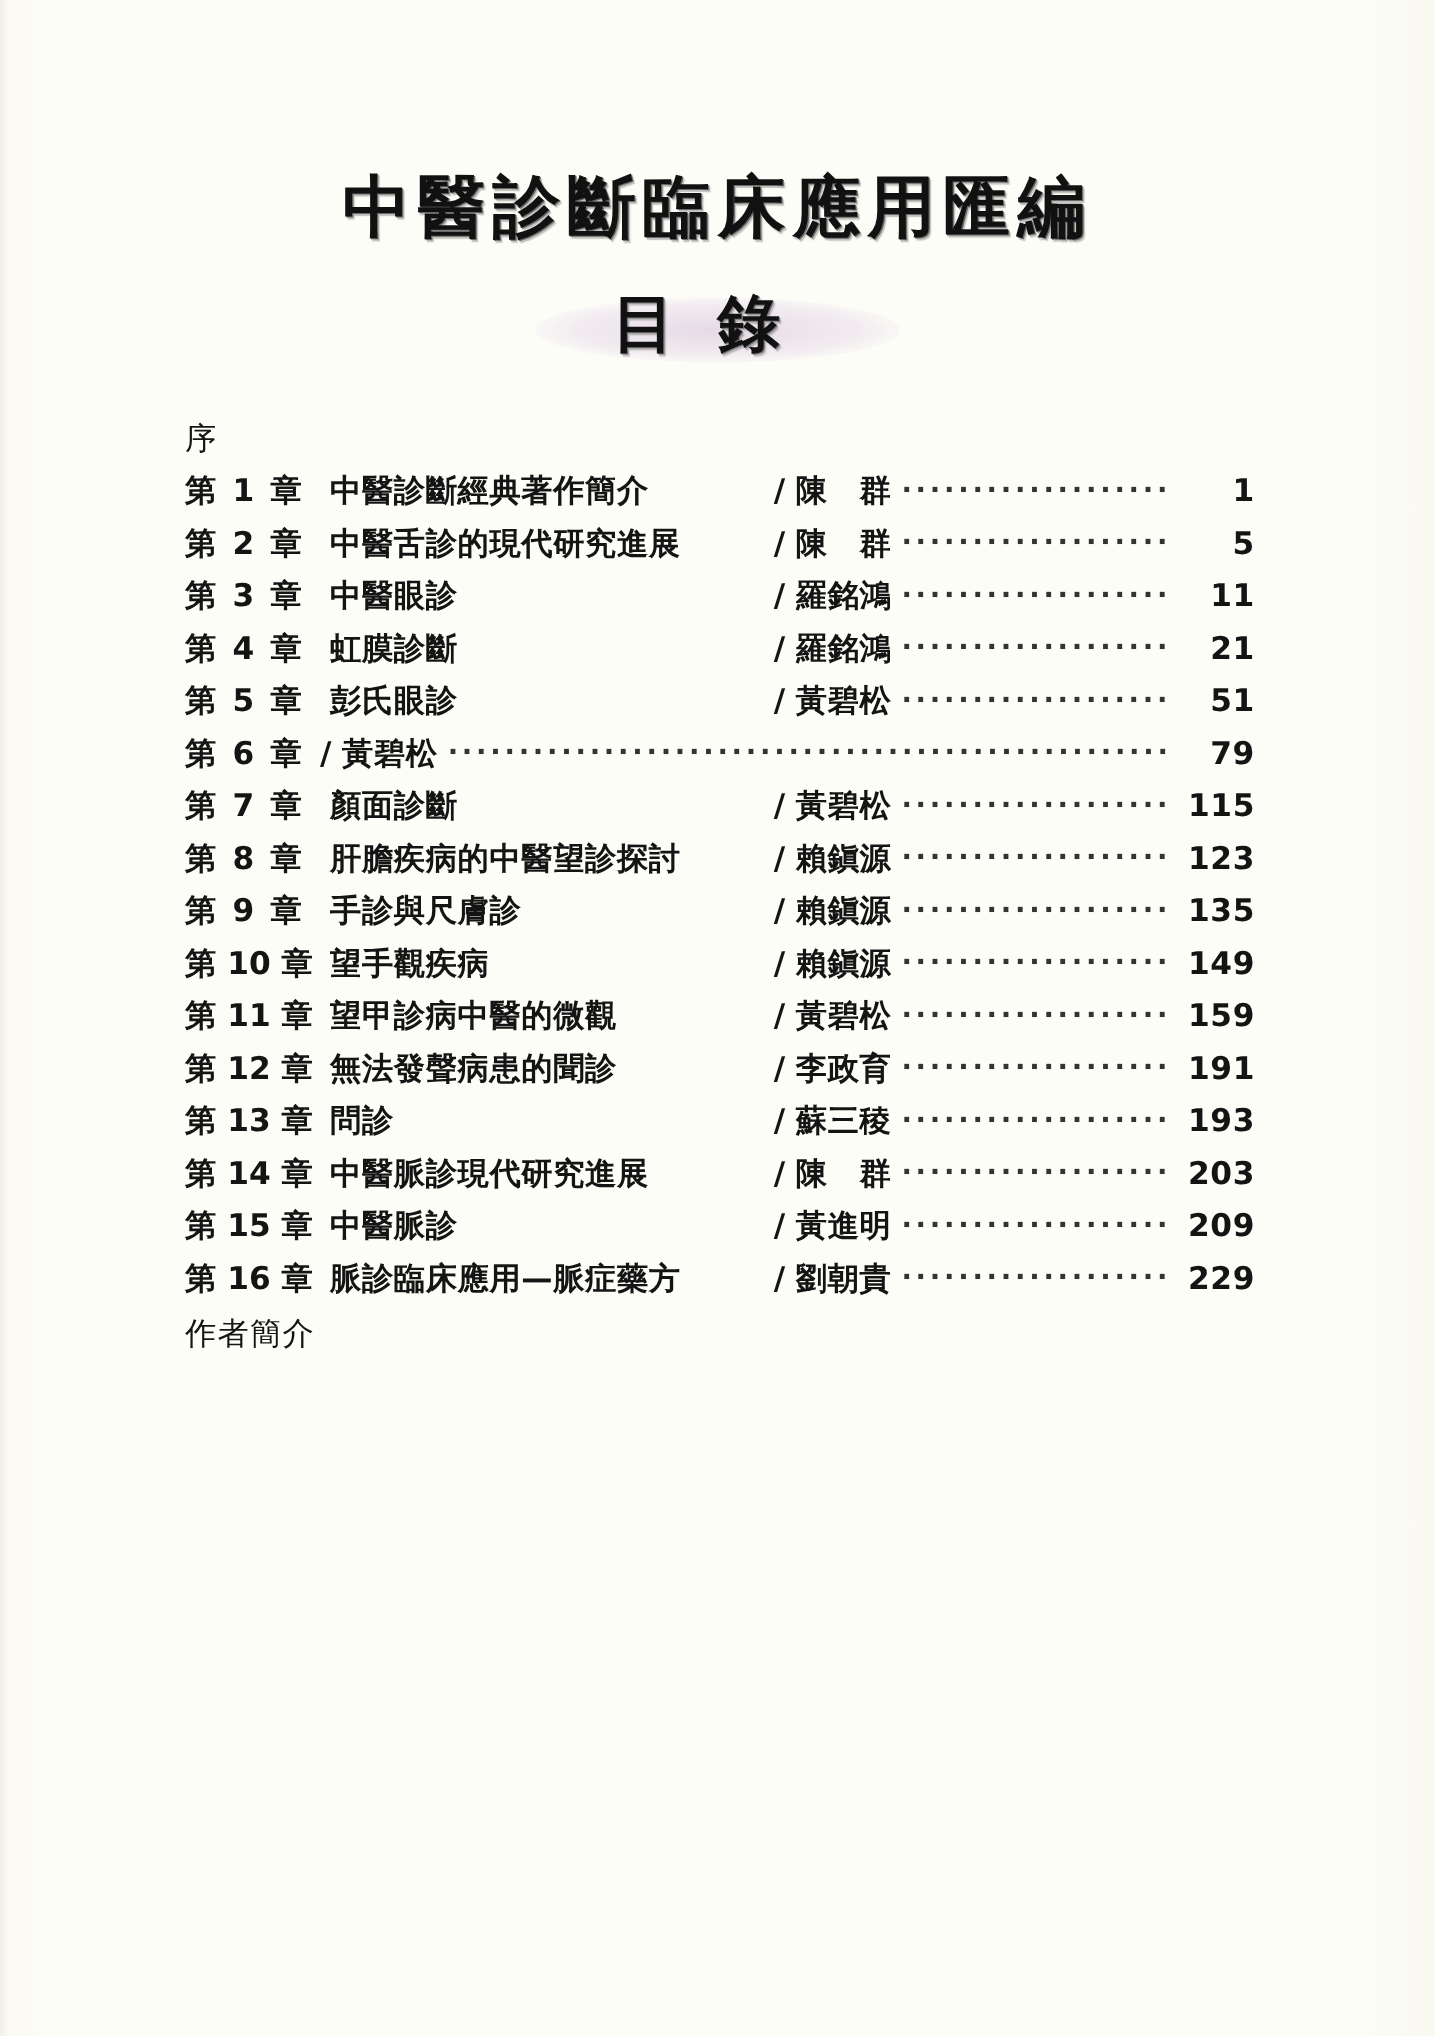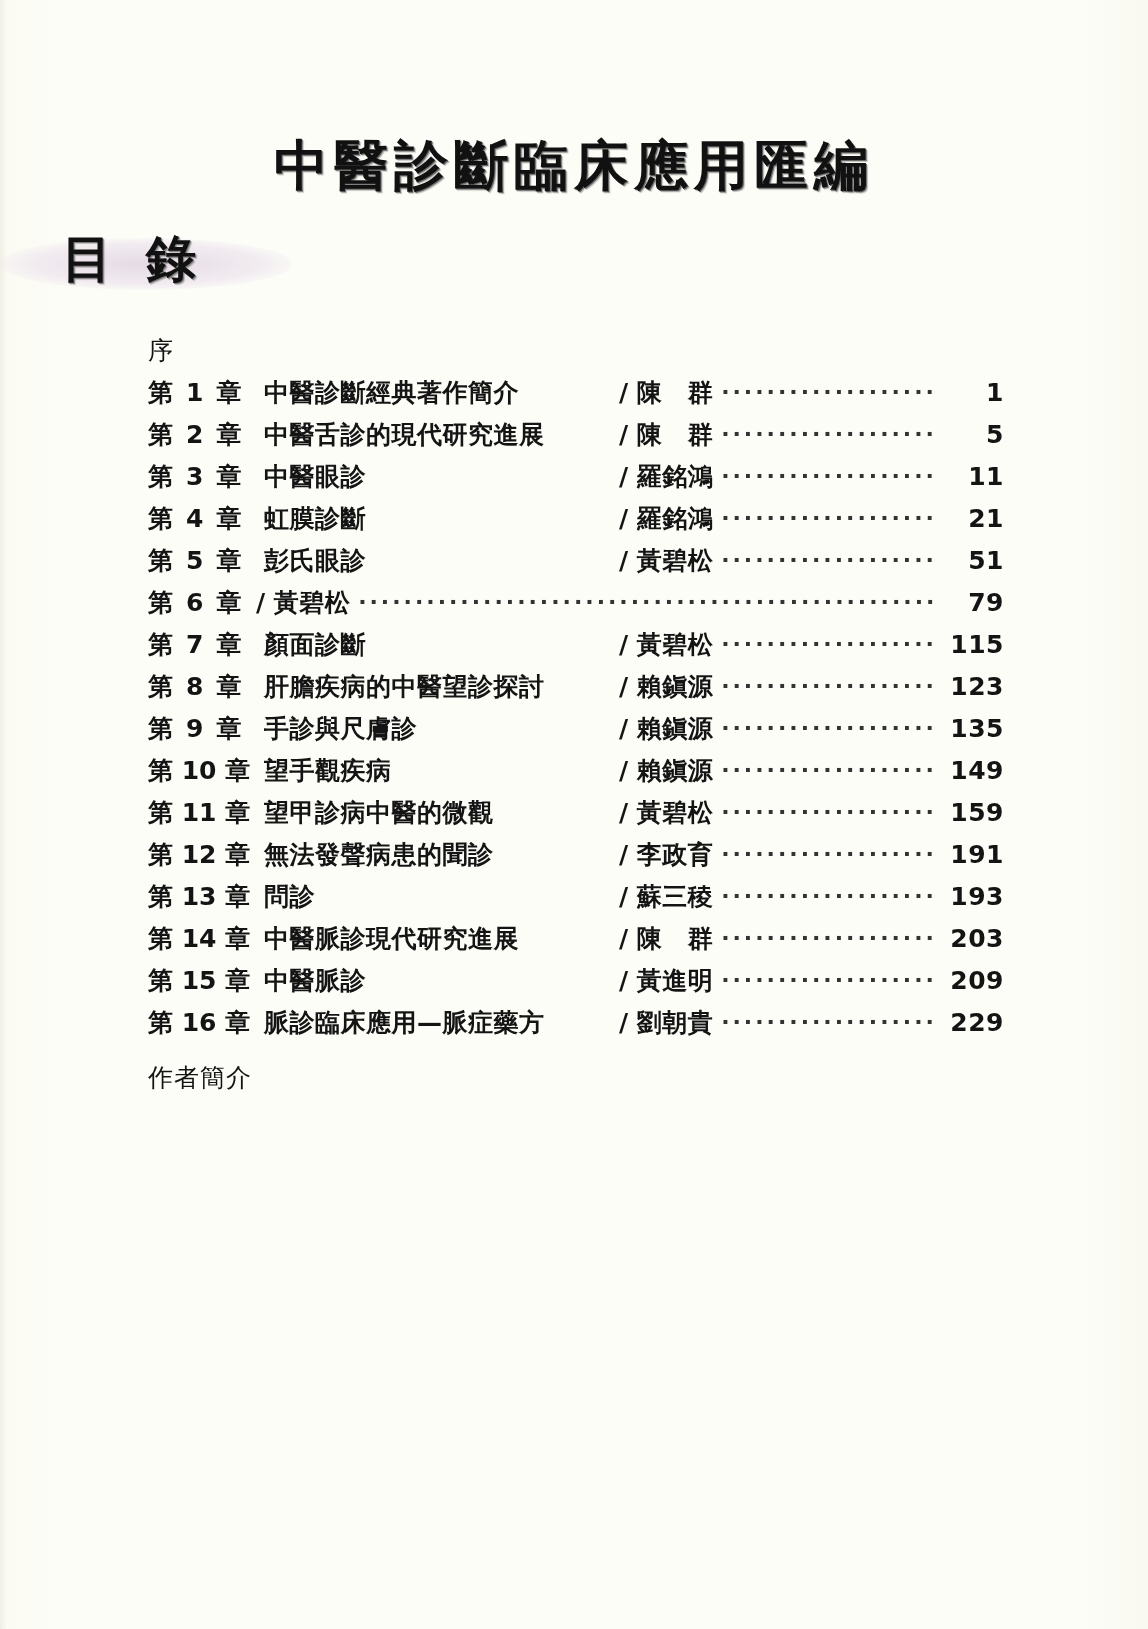--- a/index.html
+++ b/index.html
@@ -37,20 +37,21 @@
     font-size: 54px;
     letter-spacing: 6px;
     color: #111;
     text-shadow: 1px 1px 0 #6a6a6a, 2px 2px 1px rgba(0,0,0,0.25);
   }
   .toc-heading-wrap {
     position: absolute;
     top: 222px;
     left: 0;
     width: 100%;
+    text-align: center;
   }
   .toc-heading-bg {
     display: inline-block;
     position: relative;
     padding: 4px 62px 10px 62px;
   }
   .toc-heading-bg::before {
     content: "";
     position: absolute;
     left: 0; right: 0;
@@ -131,21 +132,21 @@
     width: 62px;
     text-align: right;
     letter-spacing: 0.5px;
   }
   .tail-line {
     height: 42px;
     line-height: 42px;
     font-size: 25px;
     letter-spacing: 1px;
     color: #141414;
-    margin-top: 13px;
+    margin-top: 2px;
   }
 </style>
 </head>
 <body>
 
 <div class="page">
   <div class="left-edge"></div>
 
   <div class="book-title">中醫診斷臨床應用匯編</div>
 

